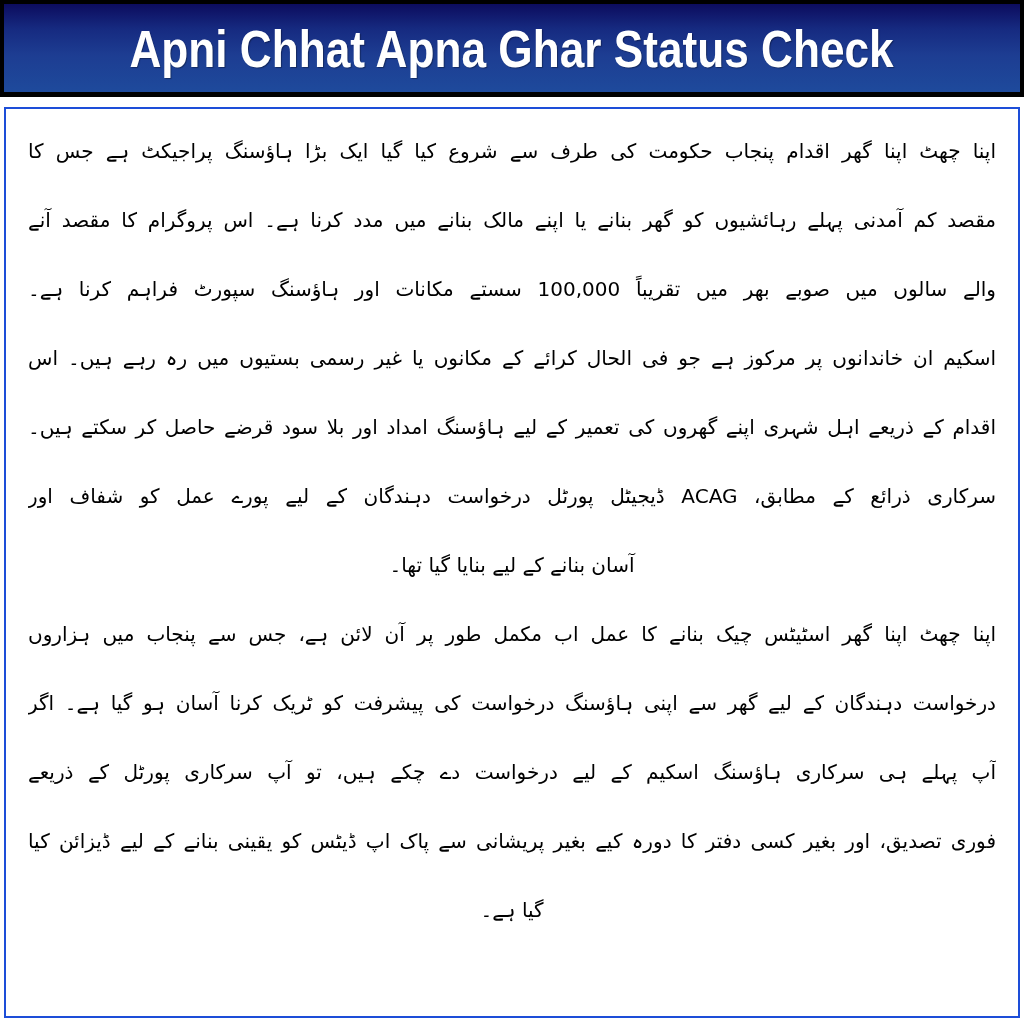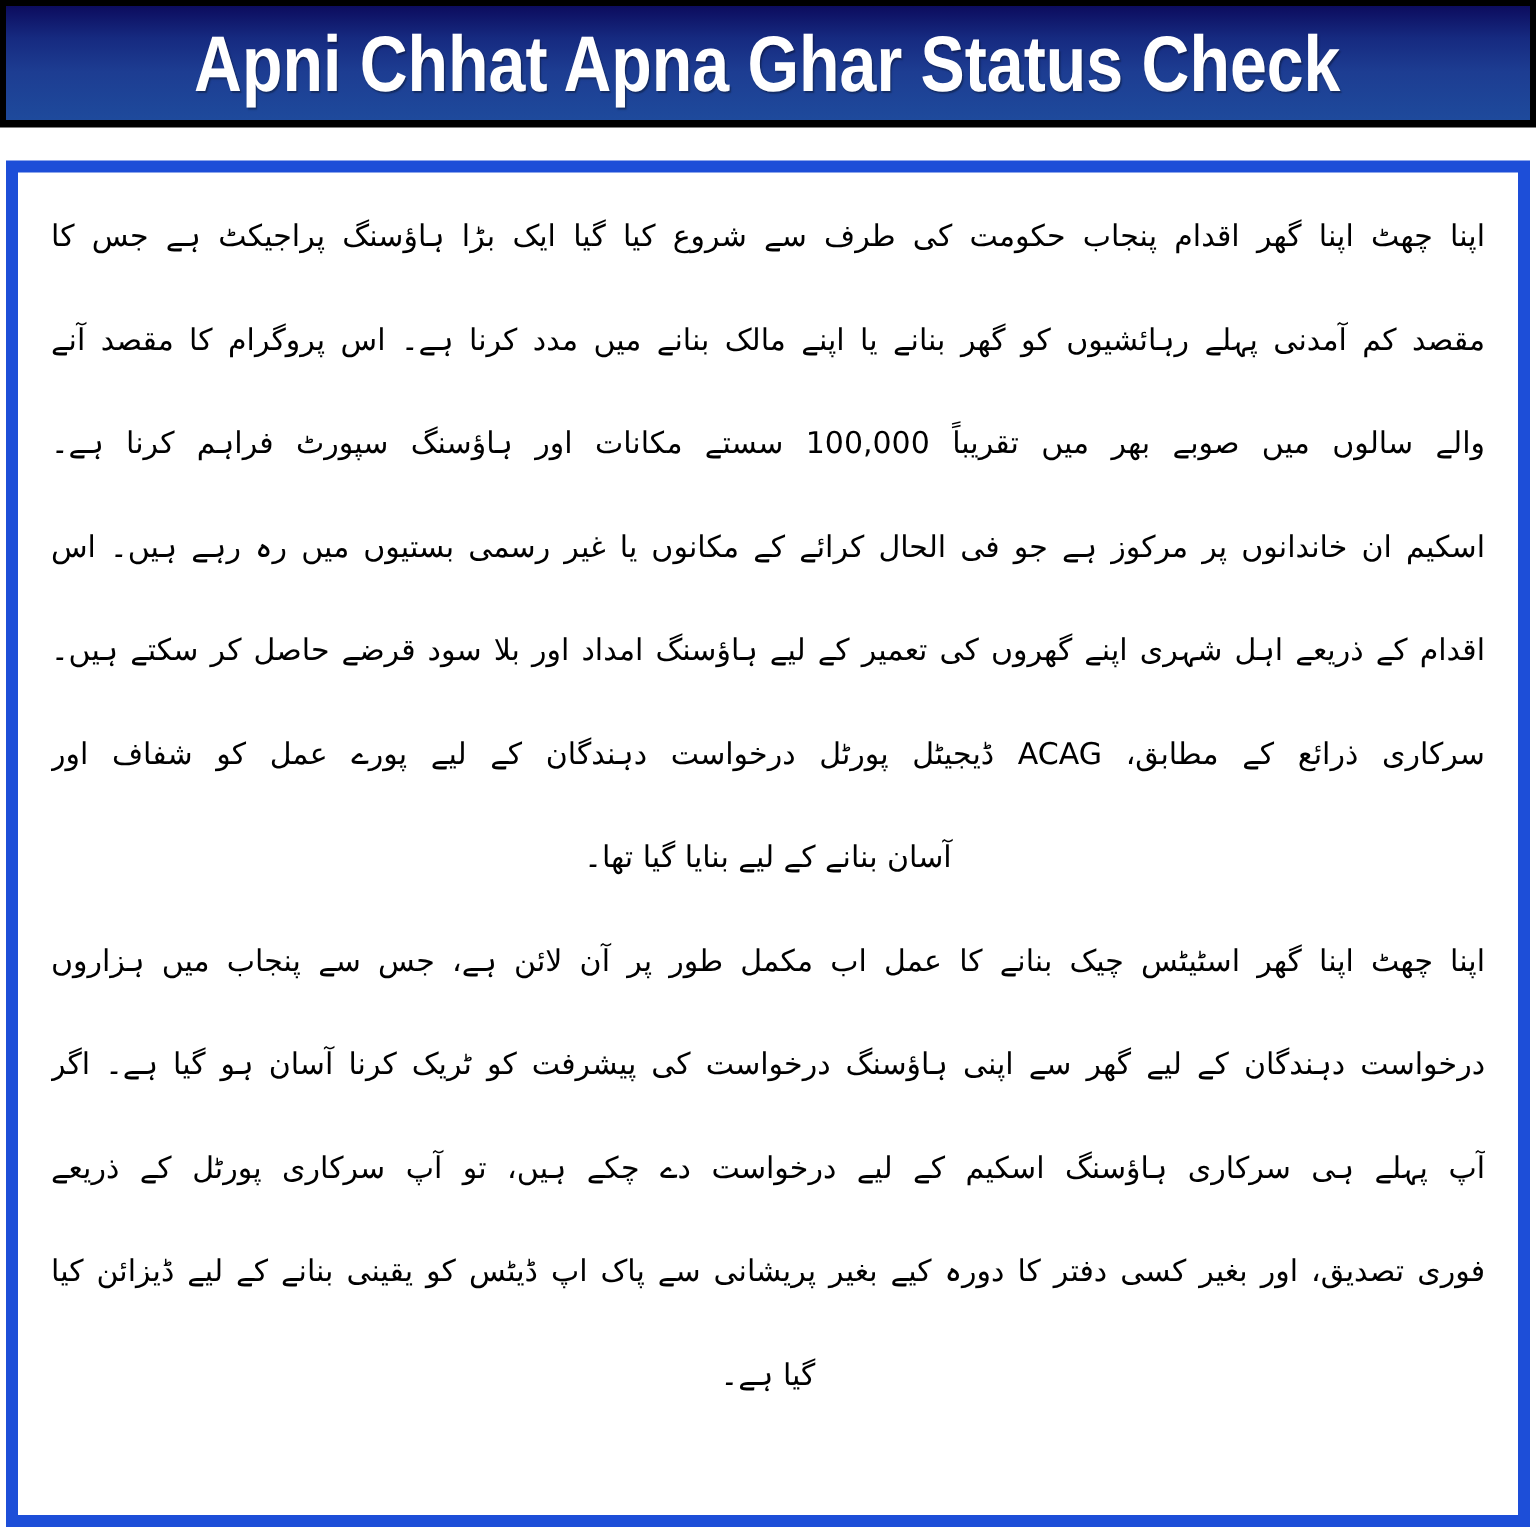--- a/index.html
+++ b/index.html
@@ -11,21 +11,21 @@
     position: relative;
     width: 1024px;
     height: 1024px;
     background: #ffffff;
     overflow: hidden;
   }
   .banner {
     position: absolute;
     top: 0; left: 0;
     width: 1024px;
-    height: 85px;
+    height: 97px;
     box-sizing: border-box;
     border: 4px solid #000000;
     border-bottom-width: 5px;
     background: linear-gradient(180deg, #0c0c5e 0%, #162a80 28%, #1d3d92 58%, #1e4a9c 100%);
     display: flex;
     align-items: center;
     justify-content: center;
   }
   .banner-title {
     color: #ffffff;
@@ -37,21 +37,21 @@
     white-space: nowrap;
     text-shadow: 1px 1px 1px rgba(0,0,0,0.35);
   }
   .content {
     position: absolute;
     top: 107px;
     left: 4px;
     right: 4px;
     bottom: 6px;
     box-sizing: border-box;
-    border: 8px solid #1d4ed8;
+    border: 2px solid #1d4ed8;
     background: #ffffff;
     padding: 8px 22px 0 22px;
   }
   .text-line {
     direction: rtl;
     unicode-bidi: plaintext;
     font-family: "DejaVu Sans", sans-serif;
     font-size: 20px;
     color: #000000;
     height: 69px;

